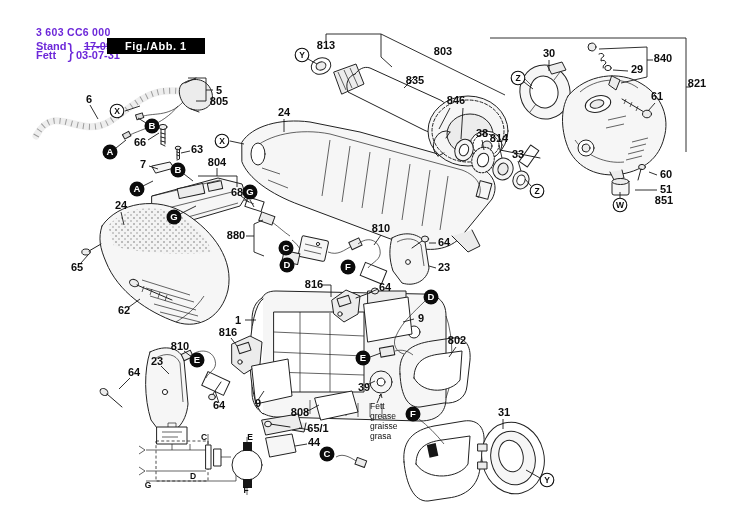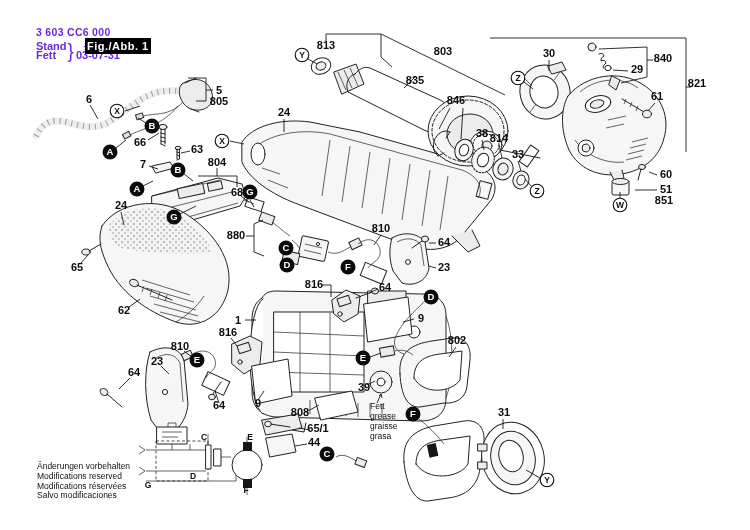--- a/index.html
+++ b/index.html
@@ -18,22 +18,22 @@
   .markF-t{font:bold 9.5px "Liberation Sans",sans-serif;fill:#fff;text-anchor:middle;}
   .markO-c{fill:#fff;stroke:#0b0b0b;stroke-width:1.1;}
   .markO-t{font:bold 8.5px "Liberation Sans",sans-serif;fill:#0b0b0b;text-anchor:middle;}
   .hdr{position:absolute;left:36px;top:26px;color:#6d28d9;}
   .pn{font-size:10.5px;font-weight:bold;letter-spacing:.3px;}
   .issue-row{display:flex;align-items:center;margin-top:2px;}
   .issue-row .col{display:flex;flex-direction:column;font-size:11px;font-weight:bold;line-height:9.5px;}
   .brace{font-size:19px;font-weight:normal;margin:0 2px 0 1px;transform:scaleY(1.1);}
   .dates{font-size:8.5px;align-items:center;}
   .struck{text-decoration:line-through;}
-  .figbox{position:absolute;left:85px;top:38px;background:#000;color:#fff;
-          font-size:11px;font-weight:bold;padding:2px 2px;letter-spacing:.5px;}
+  .figbox{position:absolute;left:107px;top:38px;background:#000;color:#fff;
+          font-size:11px;font-weight:bold;padding:2px 18px;letter-spacing:.5px;}
   .footer{position:absolute;left:37px;top:462px;font-size:8.5px;line-height:9.8px;color:#111;}
 </style>
 </head>
 <body>
 
 <div id="stage">
 
   <svg width="750" height="530" viewBox="0 0 750 530">
     <defs>
       <pattern id="stripes" width="4" height="4" patternUnits="userSpaceOnUse" patternTransform="rotate(45)">
@@ -483,19 +483,13 @@
       </div>
       <div class="brace">}</div>
       <div class="col dates">
         <span class="struck">17-09</span>
         <span>03-07-31</span>
       </div>
     </div>
   </div>
   <div class="figbox">Fig./Abb. 1</div>
 
-  <div class="footer">
-    <div>Änderungen vorbehalten</div>
-    <div>Modifications reserved</div>
-    <div>Modifications réservées</div>
-    <div>Salvo modificaciones</div>
-  </div>
 </div>
 
 </body></html>

